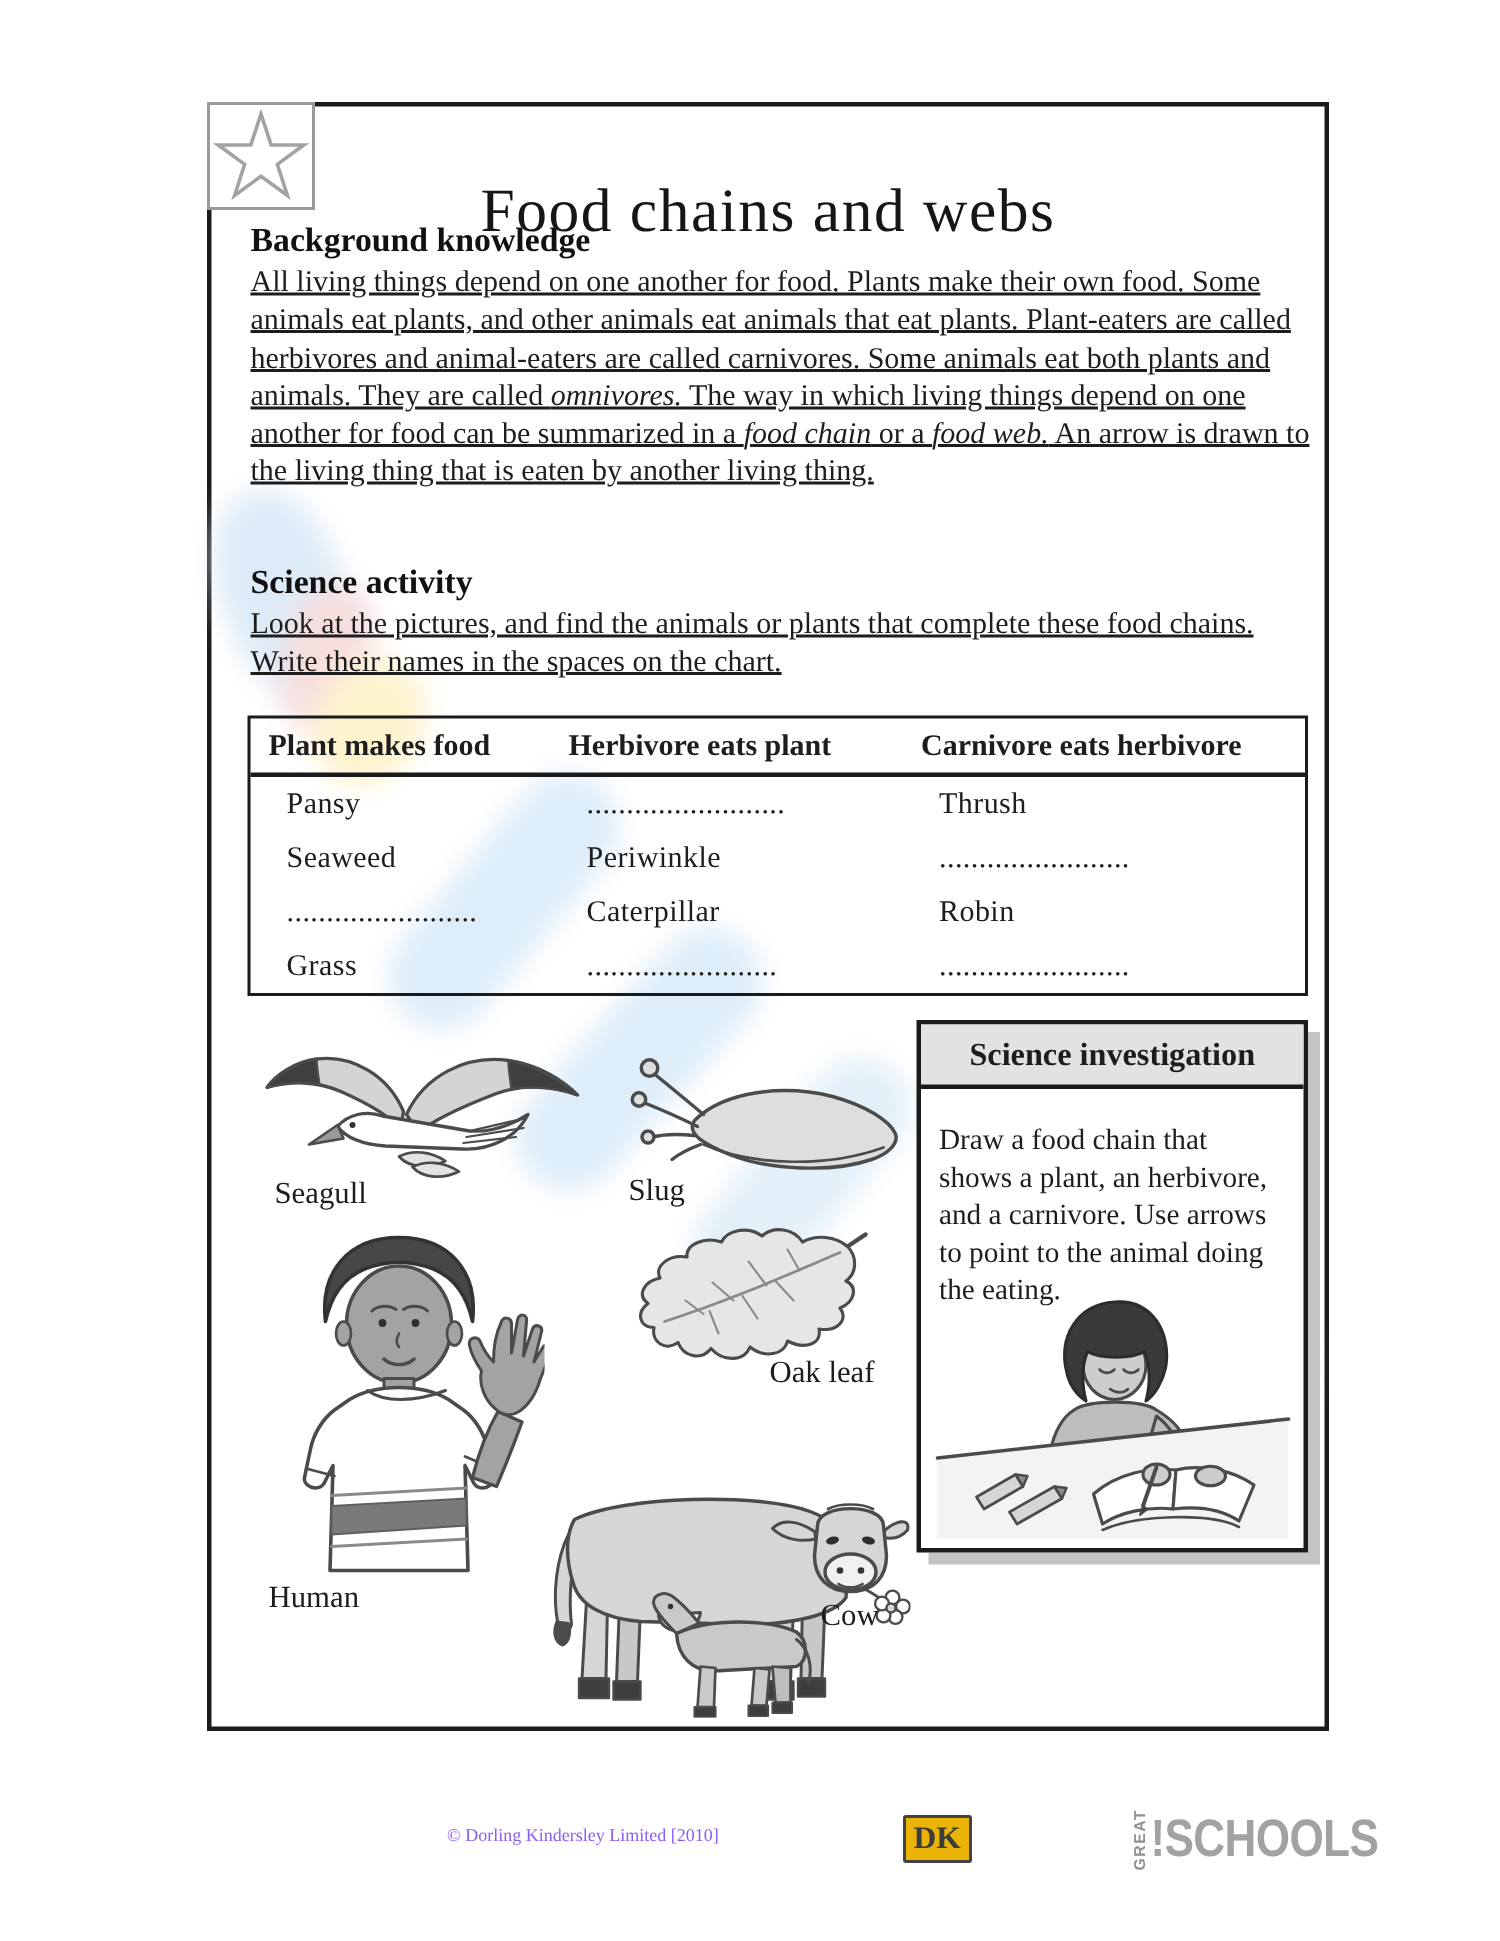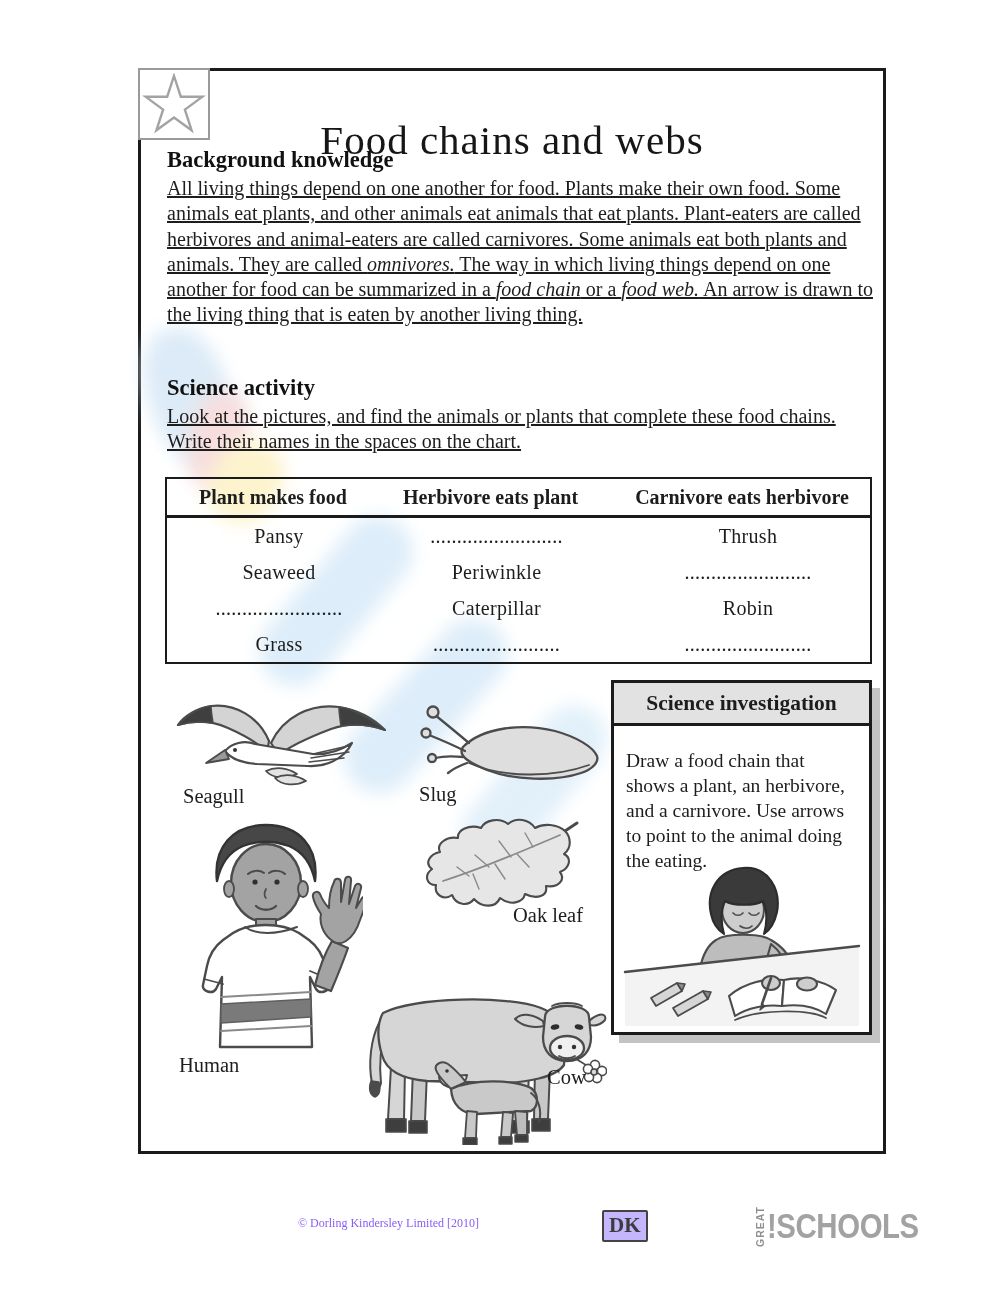--- a/index.html
+++ b/index.html
@@ -33,21 +33,21 @@
   }
   .section { position:absolute; left:26px; width:714px; }
   .sec-bg { top:76px; }
   .sec-act { top:304px; }
   .sec-h { font-size:22.5px; font-weight:bold; color:#111; }
   .sec-p { margin-top:3px; font-size:20px; line-height:25.3px; color:#1d1d1d;text-decoration:underline; }
   .sec-p em { font-style:italic; }
 
   .chart {
     position:absolute; left:24px; top:406px; width:703px;
-    border:2px solid #1b1b1b; background:transparent;text-align:center;
+    border:2px solid #1b1b1b; background:transparent;
   }
   .chart-head { display:grid; grid-template-columns:200px 235px 1fr; border-bottom:3px solid #1b1b1b; }
   .chart-head div { padding:7px 0 6px 12px; font-weight:bold; font-size:20px; }
   .chart-row { display:grid; grid-template-columns:200px 235px 1fr; height:36px; align-items:center; }
   .chart-row div { padding-left:24px; font-size:20px; letter-spacing:0.3px; }
 
   .label { position:absolute; font-size:20.5px; color:#1d1d1d; }
   .illu { position:absolute; }
 
   .invest {
@@ -59,21 +59,21 @@
     height:40px; line-height:40px; text-align:center; background:#e2e2e2;
     border-bottom:3px solid #1b1b1b; font-weight:bold; font-size:21.5px;
   }
   .invest-body { padding:22px 12px 0 12px; font-size:19.5px; line-height:25px; }
   .invest-illu { position:absolute; left:7px; bottom:4px; }
 
   .footer-copy { position:absolute; left:298px; top:1216px; font-size:12px; color:#8b5cf6; }
   .dk-logo {
     position:absolute; left:602px; top:1210px; border:2px solid #434343;
     padding:1px 5px 2px 5px; font-weight:bold; font-size:21px; color:#3c3c3c;
-    border-radius:2px; background:#c4b5fd;
+    border-radius:2px; background:#eab308;
   }
   .brand { position:absolute; left:754px; top:1206px; display:flex; align-items:center; }
   .brand-vert {
     writing-mode:vertical-rl; transform:rotate(180deg);
     font-family:"Liberation Sans", sans-serif; font-weight:bold;
     font-size:10.5px; letter-spacing:1px; color:#8f8f8f; line-height:13px;
   }
   .brand-main {
     font-family:"Liberation Sans", sans-serif; font-weight:bold; font-size:35px;
     color:#a2a2a2; letter-spacing:-0.5px; transform:scaleX(0.84); transform-origin:left center;

